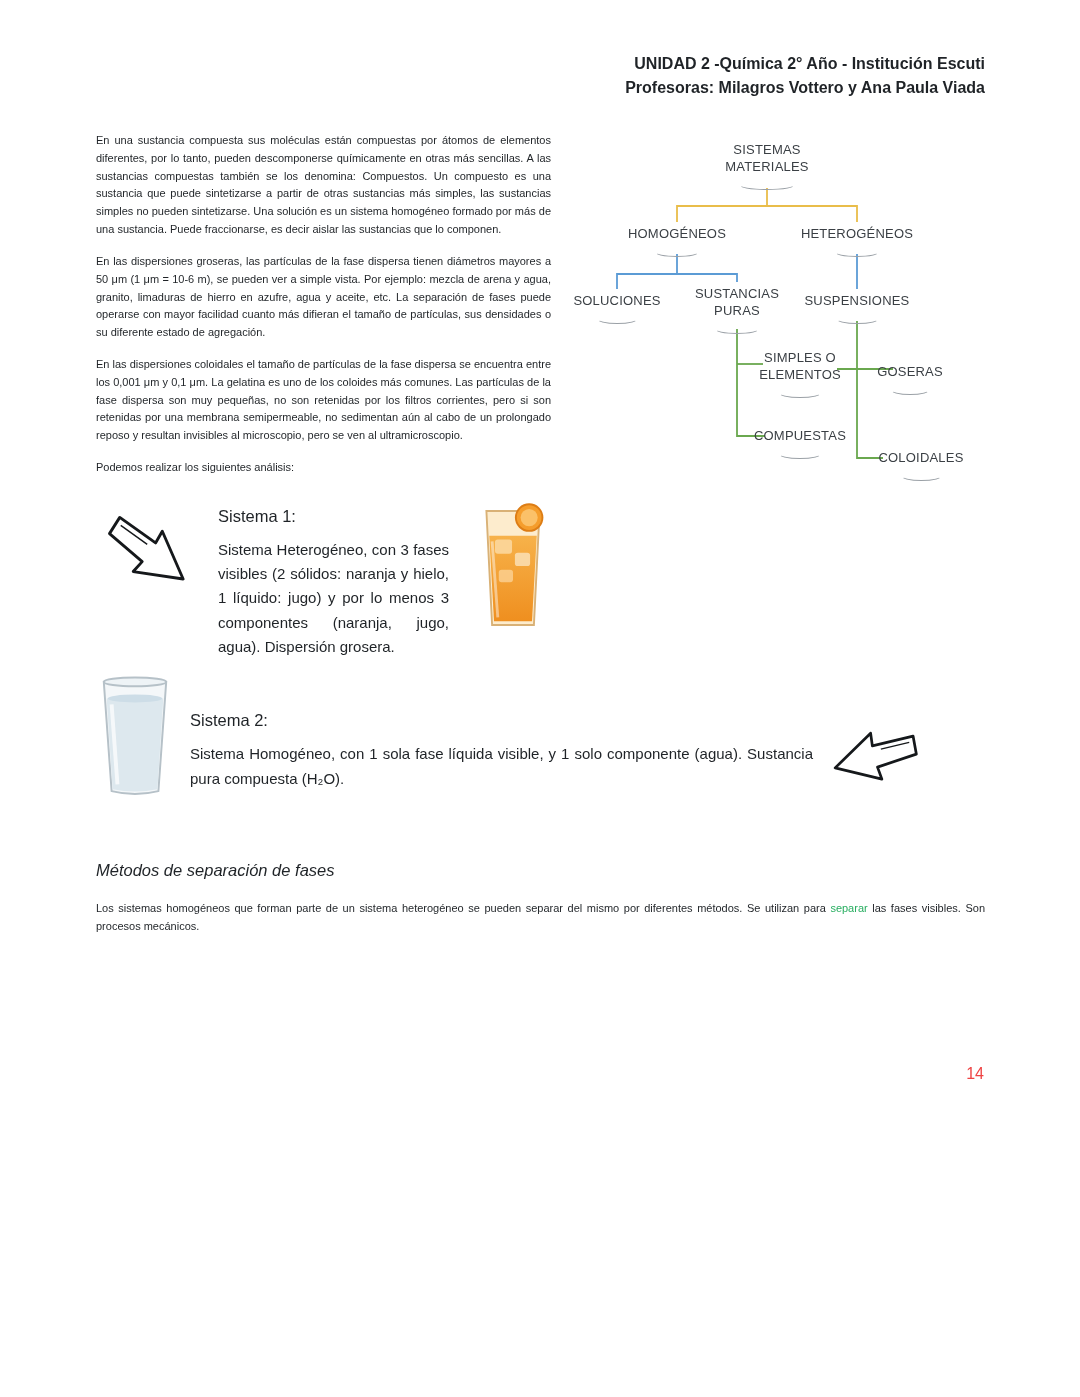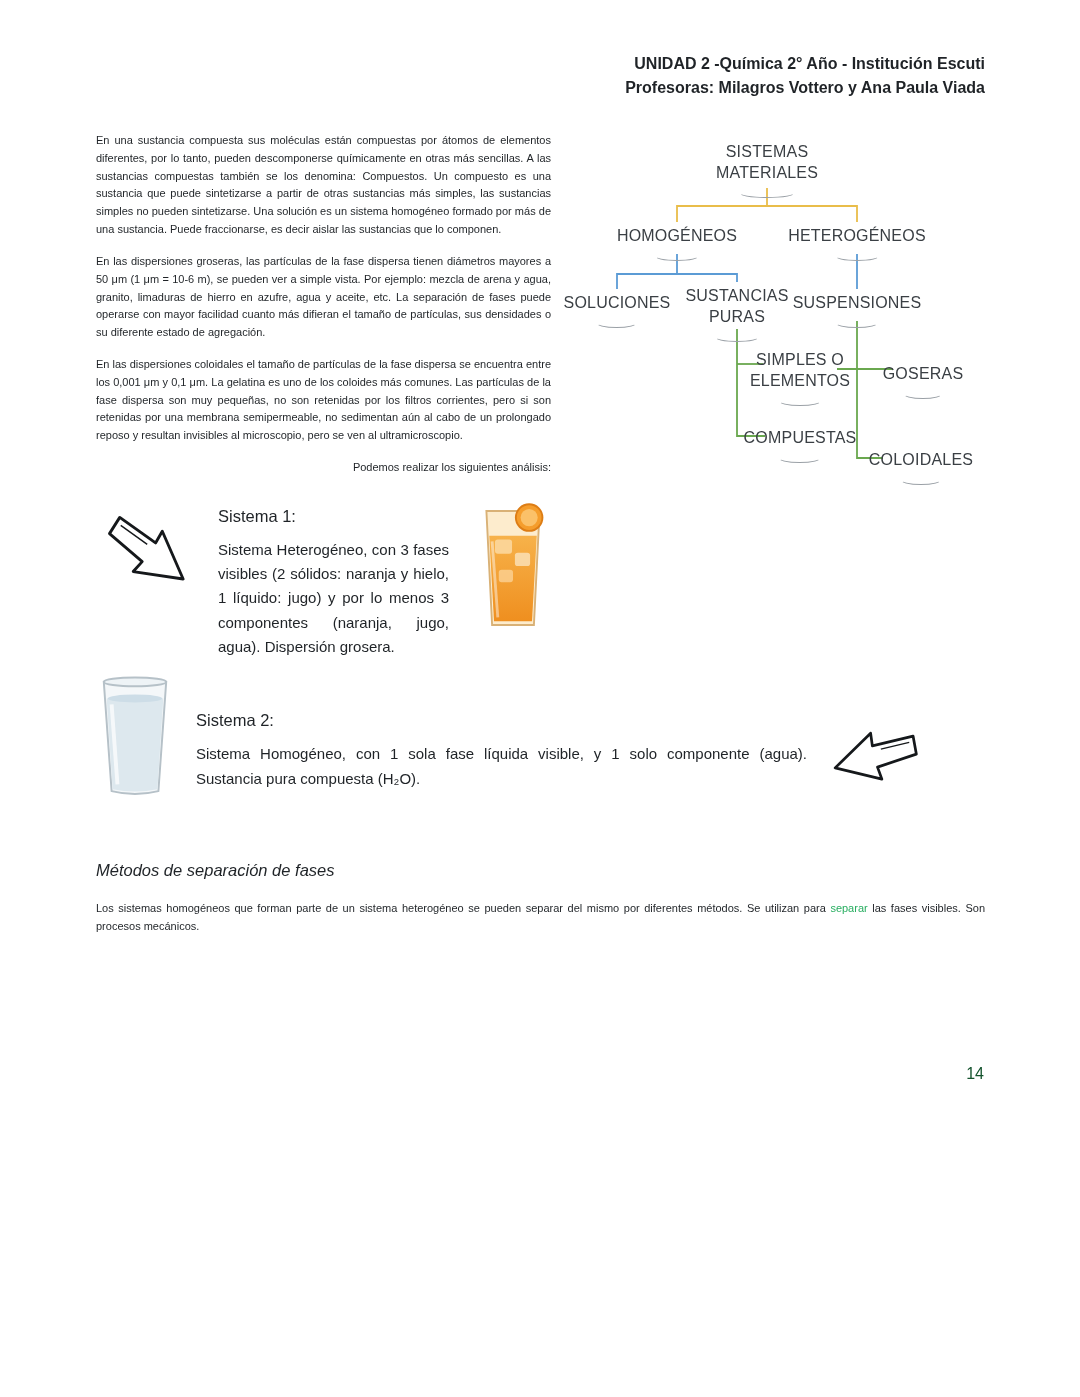--- a/index.html
+++ b/index.html
@@ -5,47 +5,47 @@
   * { box-sizing: border-box; }
   html, body { margin: 0; padding: 0; background: #ffffff; }
   .page {
     width: 1080px; height: 1153px; position: relative; margin: 0 auto;
     background: #ffffff; color: #1f2327;
     font-family: "Liberation Sans", "DejaVu Sans", sans-serif;
     padding: 52px 95px 0 96px; overflow: hidden;
   }
   .doc-header { text-align: right; font-weight: 700; font-size: 16px; line-height: 1.5; margin-bottom: 32px; }
   p.doc { font-size: 11px; line-height: 1.62; text-align: justify; margin: 0 0 14px 0; }
-  p.doc.nojust { text-align: right; }
+  p.doc.nojust { text-align: left; }
 
   
   .diagram { float: right; width: 420px; height: 376px; margin: 4px 0 8px 14px; position: relative; }
   .diagram svg.lines { position: absolute; left: 0; top: 0; }
   .node { position: absolute; transform: translateX(-50%); display: flex; flex-direction: column; align-items: center; }
-  .node-label { font-size: 16px; font-weight: 500; color: #3a3f44; text-align: center; line-height: 1.3; letter-spacing: .2px; }
+  .node-label { font-size: 13px; font-weight: 500; color: #3a3f44; text-align: center; line-height: 1.3; letter-spacing: .2px; }
   .node-label.nowrap { white-space: nowrap; }
   .node-arc { margin-top: 3px; height: 11px; border: 1.6px solid transparent; border-bottom: 1.6px solid #9aa0a6; border-radius: 50%; }
 
   
   .sistema { display: flex; align-items: flex-start; }
   .sistema1 { margin: 26px 0 16px 0; }
-  .sistema2 { margin: 10px 0 0 0; gap: 6px; }
+  .sistema2 { margin: 10px 0 0 0; }
   .s-title { font-size: 16.5px; margin: 0 0 12px 0; }
   .s-body { font-size: 15px; line-height: 1.62; text-align: justify; margin: 0; }
   .arrow-box1 { flex: none; width: 108px; margin-top: 10px; }
   .arrow-box2 { flex: none; width: 104px; margin: 42px 58px 0 10px; }
   .s1-text { flex: 1; margin: 4px 26px 0 14px; }
   .s2-text { flex: 1; margin: 36px 0 0 16px; }
   .img-box { flex: none; }
 
   
   .methods-heading { font-size: 16.5px; font-style: italic; margin: 58px 0 20px 0; }
   .green { color: #27ae60; }
 
-  .page-number { position: absolute; right: 96px; bottom: 70px; font-size: 16px; color: #14532d; }
+  .page-number { position: absolute; right: 96px; bottom: 70px; font-size: 16px; color: #ef4444; }
 </style>
 </head>
 <body>
 
 <div class="page">
 
   <div class="doc-header">
     <div>UNIDAD 2 -Química 2° Año - Institución Escuti</div>
     <div>Profesoras: Milagros Vottero y Ana Paula Viada</div>
   </div>
@@ -90,21 +90,21 @@
       <div class="node-arc" style="width:46px"></div>
     </div>
     <div class="node" style="left:292px; top:157px">
       <div class="node-label nowrap">SUSPENSIONES</div>
       <div class="node-arc" style="width:44px"></div>
     </div>
     <div class="node" style="left:235px; top:214px; width:82px">
       <div class="node-label">SIMPLES O ELEMENTOS</div>
       <div class="node-arc" style="width:44px"></div>
     </div>
-    <div class="node" style="left:358px; top:228px">
+    <div class="node" style="left:345px; top:228px">
       <div class="node-label nowrap">GOSERAS</div>
       <div class="node-arc" style="width:40px"></div>
     </div>
     <div class="node" style="left:235px; top:292px">
       <div class="node-label nowrap">COMPUESTAS</div>
       <div class="node-arc" style="width:44px"></div>
     </div>
     <div class="node" style="left:356px; top:314px">
       <div class="node-label nowrap">COLOIDALES</div>
       <div class="node-arc" style="width:42px"></div>

